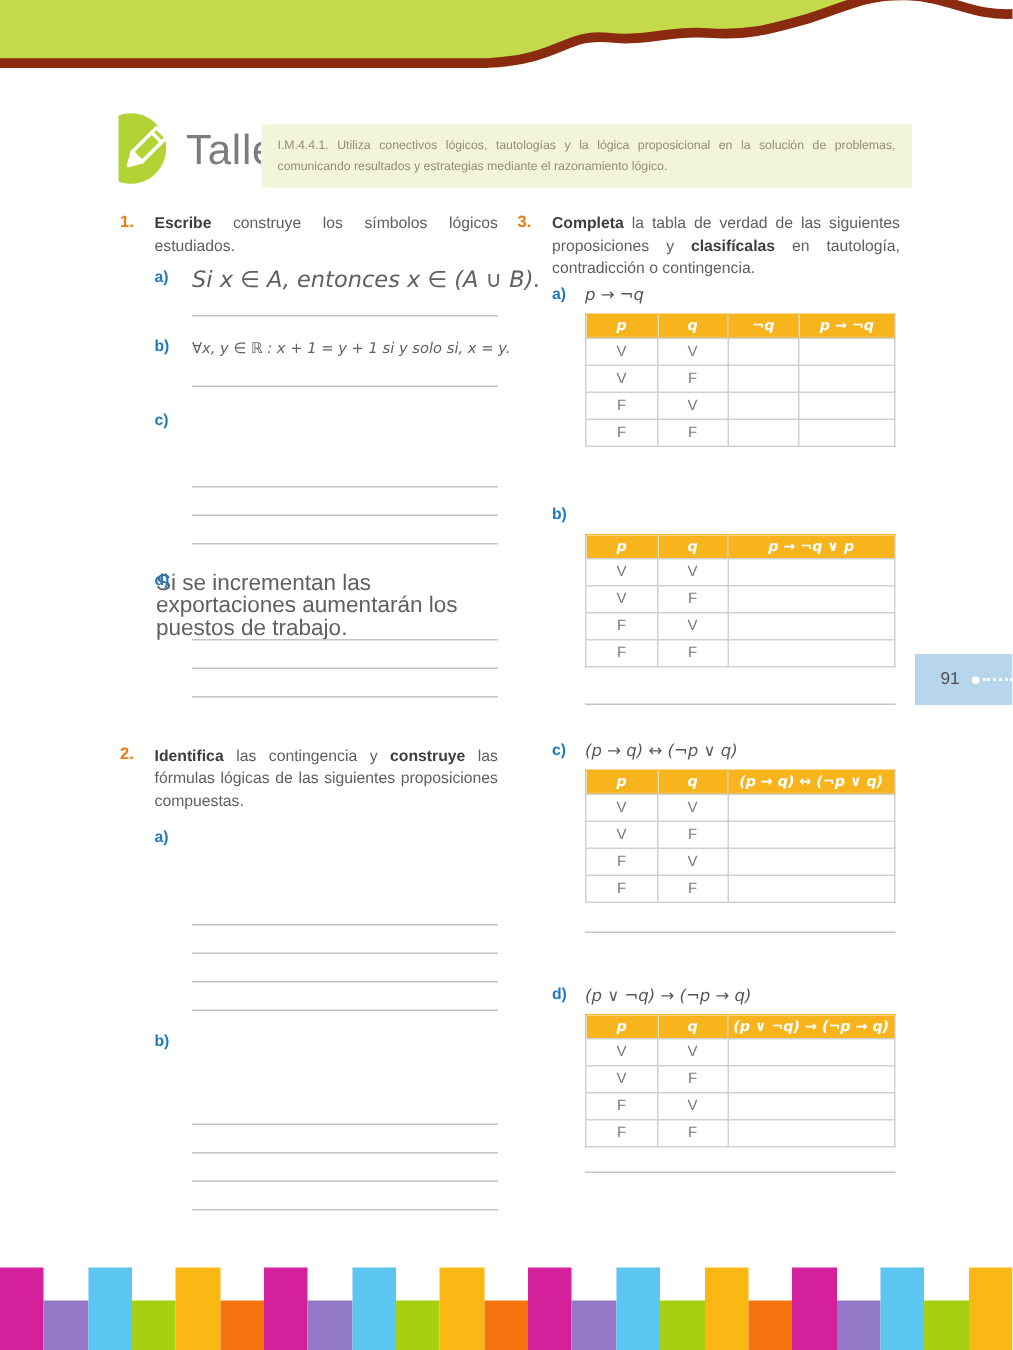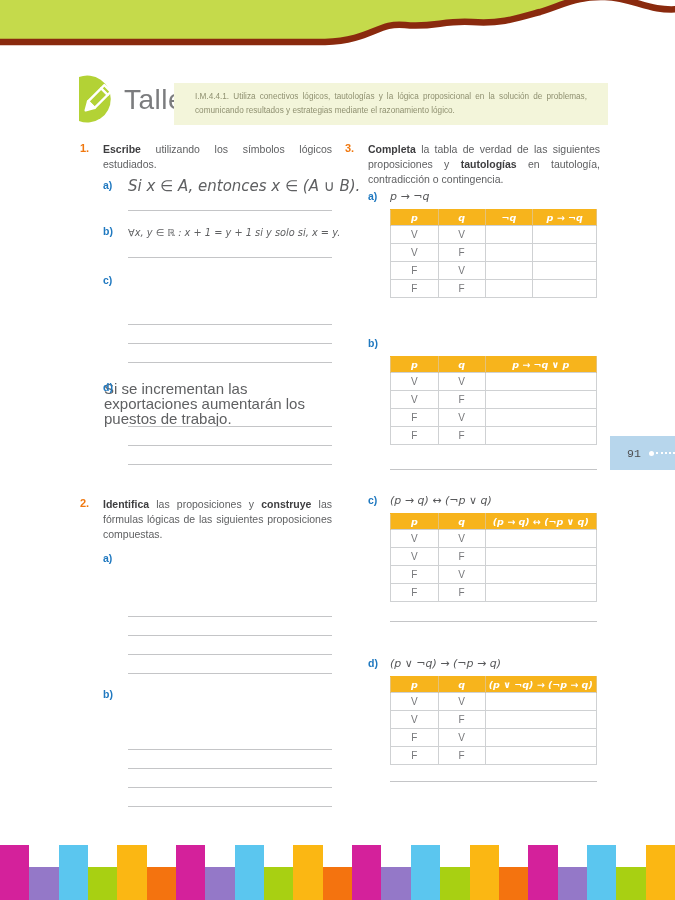--- a/index.html
+++ b/index.html
@@ -8,21 +8,21 @@
   .abs { position:absolute; }
 
   
   #top-band { position:absolute; top:0; left:0; width:675px; height:60px; pointer-events:none; }
 
   
   #taller-icon { position:absolute; left:72px; top:72px; width:48px; height:54px; }
   #taller-title { position:absolute; left:124px; top:84px; font-size:28px; color:#7b7c7e;
                   letter-spacing:0.5px; font-weight:500; }
   #standard-box { position:absolute; left:174px; top:83px; width:434px; height:42px;
-                  background:#f3f5da; padding:7px 21px; }
+                  background:#f3f5da; padding:7px 11px; }
   #standard-box p { font-size:8.2px; line-height:1.65; color:#8f9070; text-align:justify; }
 
   
   #col-left  { position:absolute; left:80px;  top:0; width:252px; height:900px; }
   #col-right { position:absolute; left:345px; top:0; width:255px; height:900px; }
 
   .ex-num { position:absolute; left:0; top:0; font-weight:bold; font-size:11px; color:#f0780f; }
   .intro  { margin-left:23px; font-size:10.5px; line-height:15px; color:#5f6062; text-align:justify; }
   .intro b { color:#3e3e40; }
   .item-label { position:absolute; left:23px; top:0; font-weight:bold; font-size:10.5px; color:#2079c0; }
@@ -41,21 +41,21 @@
   table.truth th { background:#f7b41c; color:#fff; font-family:"DejaVu Sans",sans-serif;
                    font-style:italic; font-weight:bold; font-size:9.5px; height:16px;
                    border:1px solid #e4c27a; border-top:1px solid #f7b41c; border-bottom:none;
                    text-align:center; overflow:hidden; white-space:nowrap; }
   table.truth td { height:18px; border:1px solid #cfd1d3; text-align:center;
                    font-size:10px; color:#77787b; }
 
   
   #page-tab { position:absolute; left:610px; top:436px; width:65px; height:34px;
               background:#b7d6ec; display:flex; align-items:center; padding-left:17px; }
-  #page-tab .num { font-size:11.5px; color:#4d4e50;font-family:Liberation Mono, monospace; }
+  #page-tab .num { font-size:11.5px; color:#4d4e50; }
   #page-tab .dot { width:5px; height:5px; border-radius:50%; background:#fff; margin-left:8px; }
   #page-tab .dots { flex:1; border-top:2px dotted #fff; margin-left:2px; margin-right:0; }
 
   
   #footer-bars { position:absolute; left:0; bottom:0; width:675px; height:55px;
                  display:flex; align-items:flex-end; }
   #footer-bars .bar { flex:1; }
   #footer-bars .bar.tall  { height:55px; }
   #footer-bars .bar.short { height:33px; }
 </style>
@@ -77,21 +77,21 @@
 </svg>
 <div id="taller-title">Taller</div>
 <div id="standard-box">
   <p>I.M.4.4.1. Utiliza conectivos lógicos, tautologías y la lógica proposicional en la solución de problemas, comunicando resultados y estrategias mediante el razonamiento lógico.</p>
 </div>
 
 <div id="col-left">
 
   <div class="abs" style="top:142px; left:0; width:252px;">
     <span class="ex-num">1.</span>
-    <div class="intro"><b>Escribe</b><span> utilizando los símbolos lógicos estudiados.</span></div>
+    <div class="intro"><b>Escribe</b><span> construye los símbolos lógicos estudiados.</span></div>
   </div>
 
   <div class="abs" style="top:179px; left:0; width:260px;">
     <span class="item-label">a)</span>
     <div class="item-text math nowrap">Si x ∈ A, entonces x ∈ (A ∪ B).</div>
   </div>
   <div class="abs lines" style="top:192px; left:0;">
       <div class="ans-line"></div>
     </div>
 
@@ -117,21 +117,21 @@
     <div class="item-text" style="text-align:left;margin-left:24px;">Si se incrementan las exportaciones aumentarán los puestos de trabajo.</div>
   </div>
   <div class="abs lines" style="top:408px; left:0;">
       <div class="ans-line"></div>
       <div class="ans-line"></div>
       <div class="ans-line"></div>
     </div>
 
   <div class="abs" style="top:497px; left:0; width:252px;">
     <span class="ex-num">2.</span>
-    <div class="intro"><b>Identifica</b><span> las proposiciones y </span><b>construye</b><span> las fórmulas lógicas de las siguientes proposiciones compuestas.</span></div>
+    <div class="intro"><b>Identifica</b><span> las contingencia y </span><b>construye</b><span> las fórmulas lógicas de las siguientes proposiciones compuestas.</span></div>
   </div>
 
   <div class="abs" style="top:552px; left:0; width:252px;">
     <span class="item-label">a)</span>
   </div>
   <div class="abs lines" style="top:598px; left:0;">
       <div class="ans-line"></div>
       <div class="ans-line"></div>
       <div class="ans-line"></div>
       <div class="ans-line"></div>
@@ -146,21 +146,21 @@
       <div class="ans-line"></div>
       <div class="ans-line"></div>
     </div>
 
 </div>
 
 <div id="col-right">
 
   <div class="abs" style="top:142px; left:0; width:255px;">
     <span class="ex-num">3.</span>
-    <div class="intro" style="width:232px;"><b>Completa</b><span> la tabla de verdad de las siguientes proposiciones y </span><b>tautologías</b><span> en tautología, contradicción o contingencia.</span></div>
+    <div class="intro" style="width:232px;"><b>Completa</b><span> la tabla de verdad de las siguientes proposiciones y </span><b>clasifícalas</b><span> en tautología, contradicción o contingencia.</span></div>
   </div>
 
   <div class="abs" style="top:190px; left:0; width:255px;">
     <span class="item-label">a)</span>
     <div class="expr math">p → ¬q</div>
   </div>
   <table class="truth abs" style="top:209px; left:0;">
       <colgroup>
         <col style="width: 23.2%;">
         <col style="width: 22.7%;">

